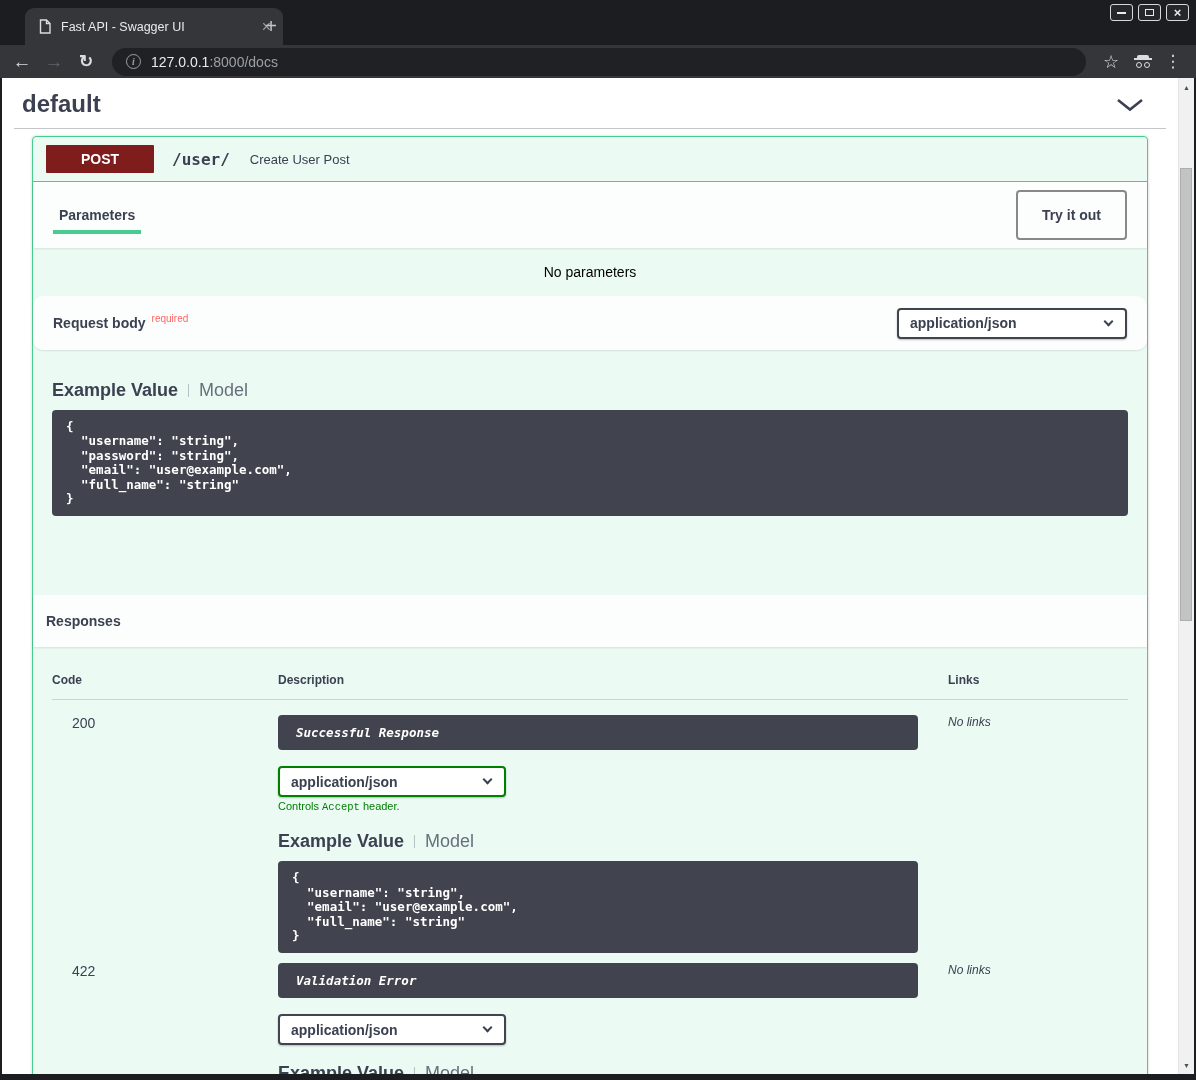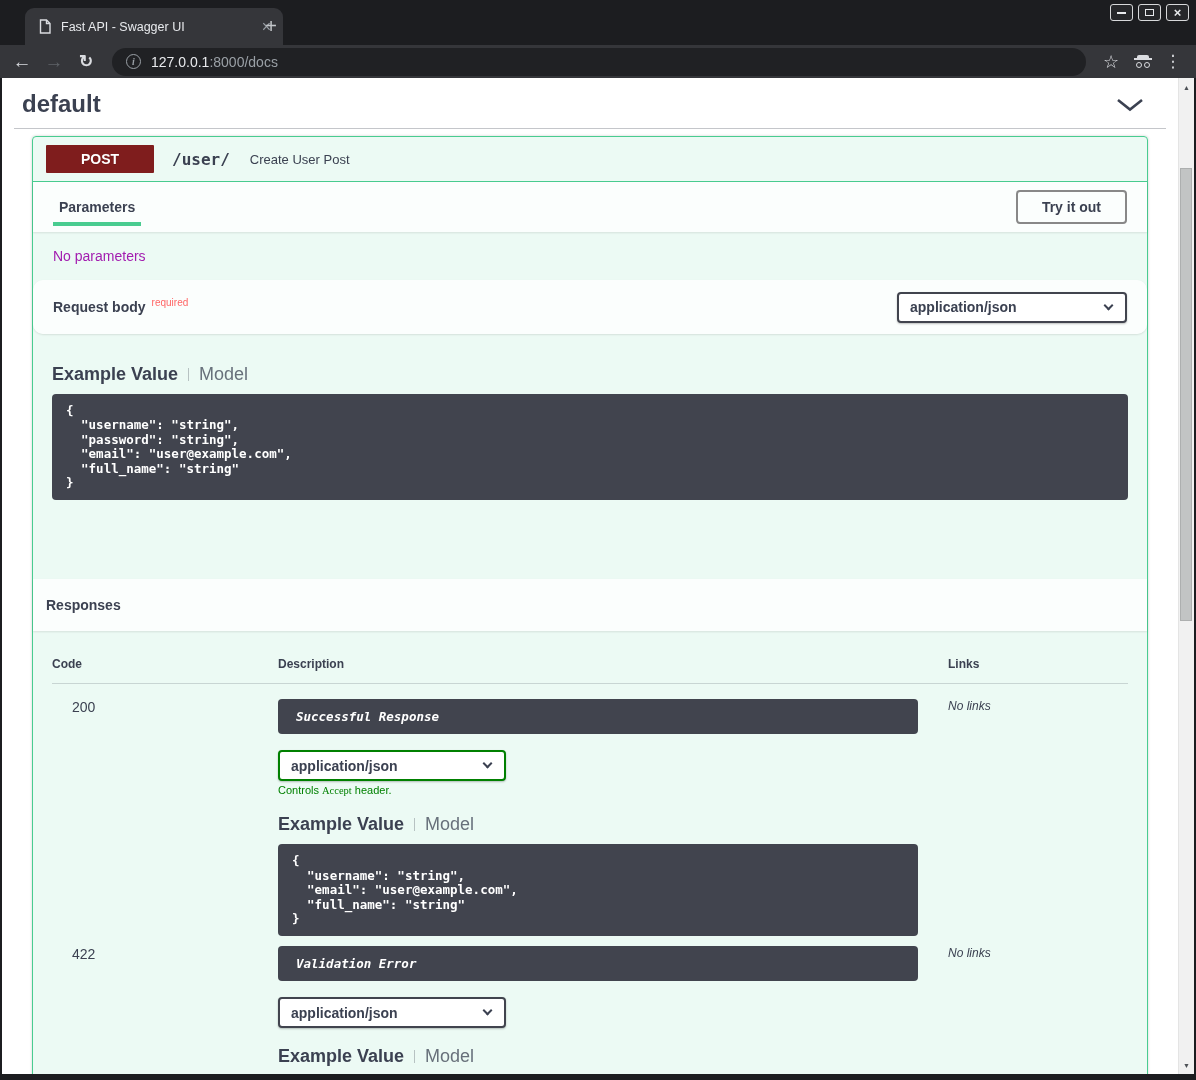--- a/index.html
+++ b/index.html
@@ -84,23 +84,23 @@
              font-size:16px; color:#3b4151; }
   .op-desc { margin-left:20px; font-size:13px; color:#3b4151; }
 
   .sect-header { background:rgba(255,255,255,.8); padding:8px 20px; display:flex;
                  justify-content:space-between; align-items:center; min-height:50px;
                  box-shadow:0 1px 2px rgba(0,0,0,.1); }
   .param-tab { font-weight:bold; font-size:14px; color:#3b4151; padding:0 6px; position:relative; }
   .param-tab::after { content:""; position:absolute; left:0; right:0; bottom:-11px; height:4px;
                       background:#49cc90; }
   .btn-tryout { border:2px solid #888; border-radius:4px; background:transparent; color:#3b4151;
-                font-weight:bold; font-size:14px; padding:8px 24px; line-height:1; cursor:pointer;
+                font-weight:bold; font-size:14px; padding:16px 24px; line-height:1; cursor:pointer;
                 font-family:"Liberation Sans",sans-serif; }
-  .no-params { padding:16px 20px; font-size:14px; color:#a21caf; }
+  .no-params { padding:16px 20px; font-size:14px; color:#000000;text-align:center; }
   .rb-label { font-weight:bold; font-size:14px; color:#3b4151; }
   .rb-required { font-size:10px; color:#ff6666; font-weight:normal; position:relative; top:-6px;
                  margin-left:6px; }
 
   .select { width:230px; height:31px; background:#fff; border:2px solid #41444e; border-radius:4px;
             display:flex; align-items:center; justify-content:space-between; padding:0 13px 0 11px;
             font-weight:bold; font-size:14px; color:#3b4151; box-shadow:0 1px 2px rgba(0,0,0,.25);
             cursor:pointer; }
   .select.green { border-color:green; width:228px; }
   .sel-chev { width:7px; height:7px; border-right:2px solid #3b4151; border-bottom:2px solid #3b4151;
@@ -122,21 +122,21 @@
                border-bottom:1px solid rgba(59,65,81,.2); }
   .resp-row { padding-top:15px; align-items:start; }
   .resp-row.second { padding-top:10px; }
   .code-cell { font-size:14px; color:#3b4151;margin-left:20px; }
   .links-cell { font-size:12px; font-style:italic; color:#3b4151; }
   .desc-block { width:640px; background:#41444e; border-radius:4px; color:#fff;
                 font-family:"DejaVu Sans Mono", monospace; font-style:italic; font-weight:bold;
                 font-size:12.5px; padding:10px 18px; }
   .resp-sel { margin-top:16px; }
   .accept-note { margin-top:3px; font-size:11px; color:green; }
-  .accept-note code { font-family:Liberation Serif, serif; font-size:10.5px; }
+  .accept-note code { font-family:Liberation Mono, monospace; font-size:10.5px; }
   .resp-mtabs { margin-top:18px; }
   .resp-code { width:640px; }
 
   .bottom-strip { height:6px; background:#1c1d20; }
 </style>
 </head>
 <body>
 
 <div class="window">
 

